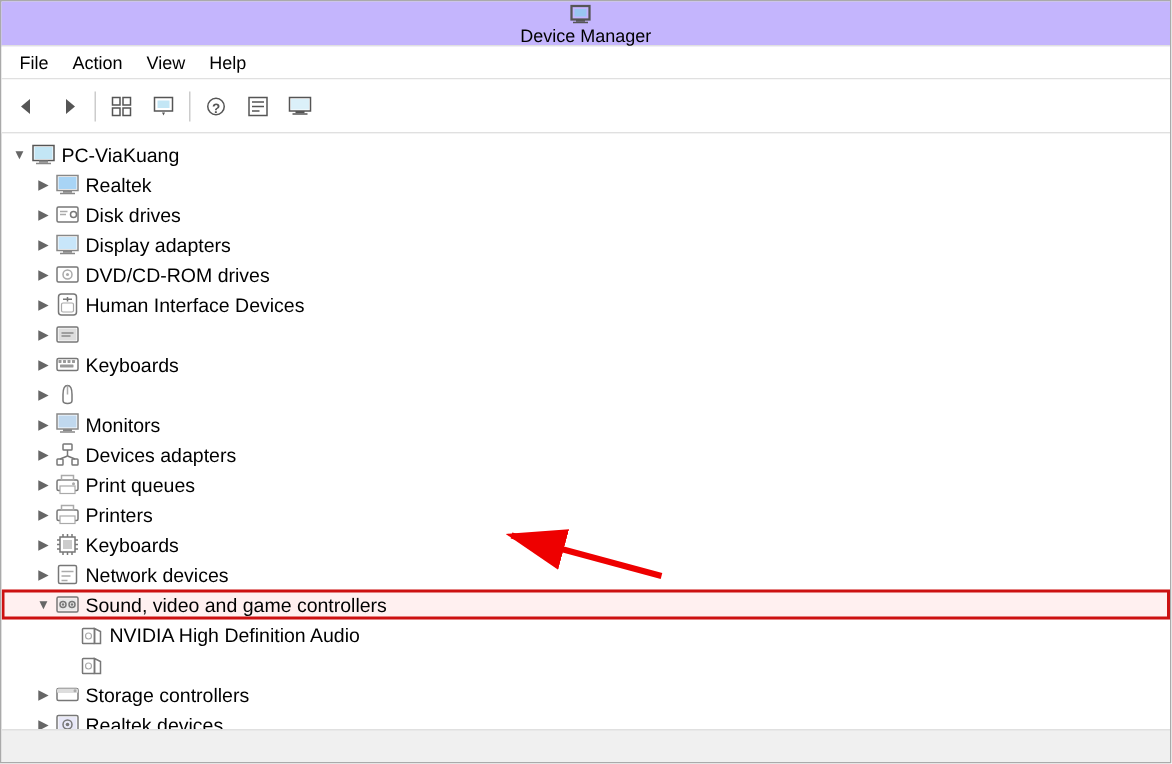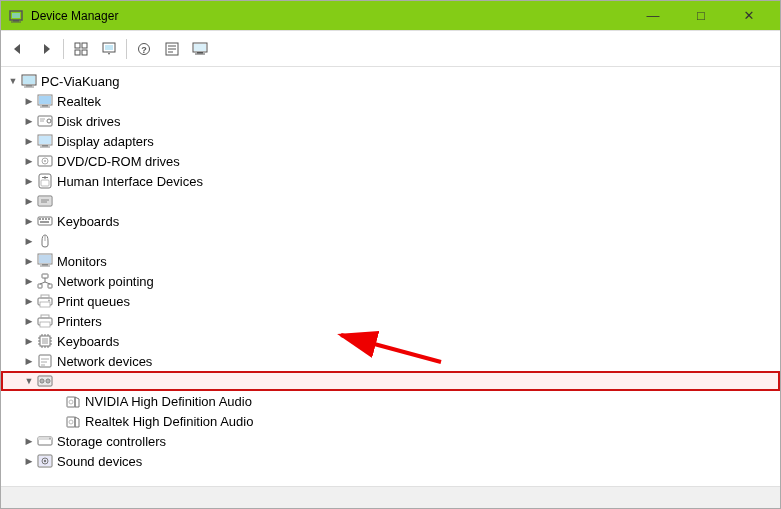--- a/index.html
+++ b/index.html
@@ -14,27 +14,28 @@
     .window {
       width: 781px;
       height: 509px;
       background: #fff;
       border: 1px solid #aaa;
       display: flex;
       flex-direction: column;
     }
     
     .title-bar {
-      background: #84cc16;
+      background: #c4b5fd;
       display: flex;
       align-items: center;
       height: 30px;
       padding: 0 8px;
       border-bottom: 1px solid #e0e0e0;
       user-select: none;
+      flex-direction: column;
     }
     .title-bar-icon {
       width: 16px;
       height: 16px;
       margin-right: 6px;
       display: flex;
       align-items: center;
       justify-content: center;
     }
     .title-bar-title {
@@ -157,21 +158,21 @@
       padding: 0 8px;
       font-size: 11px;
       color: #333;
     }
     .content-wrapper {
       position: relative;
     }
     
     .indent-0 { padding-left: 4px; }
     .indent-1 { padding-left: 20px; }
-    .indent-2 { padding-left: 48px; }
+    .indent-2 { padding-left: 36px; }
   </style>
 </head>
 <body>
 
 <div class="window">
 
   <div class="title-bar">
     <div class="title-bar-icon">
       <svg width="16" height="16" viewBox="0 0 16 16">
         <rect x="1" y="3" width="12" height="9" fill="none" stroke="#555" stroke-width="1.5"></rect>
@@ -181,20 +182,26 @@
       </svg>
     </div>
     <div class="title-bar-title">Device Manager</div>
     <div class="title-bar-controls">
       <button class="title-bar-btn">—</button>
       <button class="title-bar-btn">□</button>
       <button class="title-bar-btn close">✕</button>
     </div>
   </div>
 
+  <div class="menu-bar">
+    <div class="menu-item">File</div>
+    <div class="menu-item">Action</div>
+    <div class="menu-item">View</div>
+    <div class="menu-item">Help</div>
+  </div>
 
   <div class="toolbar">
 
     <button class="toolbar-btn">
       <svg width="14" height="14" viewBox="0 0 14 14">
           <polygon points="9,2 3,7 9,12" fill="#555"></polygon>
         </svg>
     </button>
 
     <button class="toolbar-btn">
@@ -383,21 +390,21 @@
         <div class="tree-icon">
           <svg width="16" height="16" viewBox="0 0 16 16">
             <rect x="5" y="1" width="6" height="4" rx="0.5" fill="none" stroke="#777" stroke-width="1"></rect>
             <rect x="1" y="11" width="4" height="4" rx="0.5" fill="none" stroke="#777" stroke-width="1"></rect>
             <rect x="11" y="11" width="4" height="4" rx="0.5" fill="none" stroke="#777" stroke-width="1"></rect>
             <line x1="8" y1="5" x2="8" y2="9" stroke="#777" stroke-width="1"></line>
             <line x1="8" y1="9" x2="3" y2="11" stroke="#777" stroke-width="1"></line>
             <line x1="8" y1="9" x2="13" y2="11" stroke="#777" stroke-width="1"></line>
           </svg>
         </div>
-        <span class="tree-label">Network pointing</span>
+        <span class="tree-label">Devices adapters</span>
       </div>
 
       <div class="tree-item indent-1">
         <div class="expander">▶</div>
         <div class="tree-icon">
           <svg width="16" height="16" viewBox="0 0 16 16">
             <rect x="1" y="5" width="14" height="7" rx="1" fill="none" stroke="#777" stroke-width="1"></rect>
             <rect x="4" y="2" width="8" height="3" fill="none" stroke="#aaa" stroke-width="1"></rect>
             <rect x="3" y="9" width="10" height="5" fill="white" stroke="#aaa" stroke-width="0.8"></rect>
             <circle cx="12" cy="7.5" r="1" fill="#aaa"></circle>
@@ -459,20 +466,21 @@
         <div class="tree-icon">
           <svg width="16" height="16" viewBox="0 0 16 16">
             <rect x="1" y="3" width="14" height="10" rx="1" fill="none" stroke="#777" stroke-width="1"></rect>
             <rect x="2" y="4" width="12" height="8" fill="#e8e8e8"></rect>
             <ellipse cx="5" cy="8" rx="2" ry="2" fill="none" stroke="#777" stroke-width="1"></ellipse>
             <circle cx="5" cy="8" r="0.8" fill="#777"></circle>
             <ellipse cx="11" cy="8" rx="2" ry="2" fill="none" stroke="#777" stroke-width="1"></ellipse>
             <circle cx="11" cy="8" r="0.8" fill="#777"></circle>
           </svg>
         </div>
+        <span class="tree-label">Sound, video and game controllers</span>
       </div>
 
       <div class="tree-item indent-2">
         <div class="expander empty">▶</div>
         <div class="tree-icon">
           <svg width="16" height="16" viewBox="0 0 16 16">
             <rect x="2" y="4" width="8" height="10" rx="0.5" fill="none" stroke="#777" stroke-width="1"></rect>
             <polygon points="10,4 14,6 14,14 10,14" fill="none" stroke="#777" stroke-width="1"></polygon>
             <ellipse cx="6" cy="9" rx="2" ry="2" fill="none" stroke="#aaa" stroke-width="0.8"></ellipse>
           </svg>
@@ -482,21 +490,20 @@
 
       <div class="tree-item indent-2">
         <div class="expander empty">▶</div>
         <div class="tree-icon">
           <svg width="16" height="16" viewBox="0 0 16 16">
             <rect x="2" y="4" width="8" height="10" rx="0.5" fill="none" stroke="#777" stroke-width="1"></rect>
             <polygon points="10,4 14,6 14,14 10,14" fill="none" stroke="#777" stroke-width="1"></polygon>
             <ellipse cx="6" cy="9" rx="2" ry="2" fill="none" stroke="#aaa" stroke-width="0.8"></ellipse>
           </svg>
         </div>
-        <span class="tree-label">Realtek High Definition Audio</span>
       </div>
 
       <div class="tree-item indent-1">
         <div class="expander">▶</div>
         <div class="tree-icon">
           <svg width="16" height="16" viewBox="0 0 16 16">
             <rect x="1" y="4" width="14" height="8" rx="1" fill="none" stroke="#777" stroke-width="1"></rect>
             <rect x="1" y="4" width="14" height="3" rx="1" fill="#ddd"></rect>
             <circle cx="13" cy="5.5" r="1" fill="#aaa"></circle>
           </svg>
@@ -507,21 +514,21 @@
       <div class="tree-item indent-1">
         <div class="expander">▶</div>
         <div class="tree-icon">
           <svg width="16" height="16" viewBox="0 0 16 16">
             <rect x="1" y="2" width="14" height="12" rx="1" fill="none" stroke="#777" stroke-width="1"></rect>
             <rect x="2" y="3" width="12" height="10" fill="#e8e8f8"></rect>
             <circle cx="8" cy="8" r="3" fill="none" stroke="#777" stroke-width="1"></circle>
             <circle cx="8" cy="8" r="1.2" fill="#777"></circle>
           </svg>
         </div>
-        <span class="tree-label">Sound devices</span>
+        <span class="tree-label">Realtek devices</span>
       </div>
 
     </div>
 
     <svg style="position:absolute; top:0; left:0; width:100%; height:100%; pointer-events:none;" xmlns="http://www.w3.org/2000/svg">
 
       <defs>
         <marker id="arrowhead" markerWidth="10" markerHeight="7" refX="9" refY="3.5" orient="auto">
           <polygon points="0 0, 10 3.5, 0 7" fill="#e00"></polygon>
         </marker>

